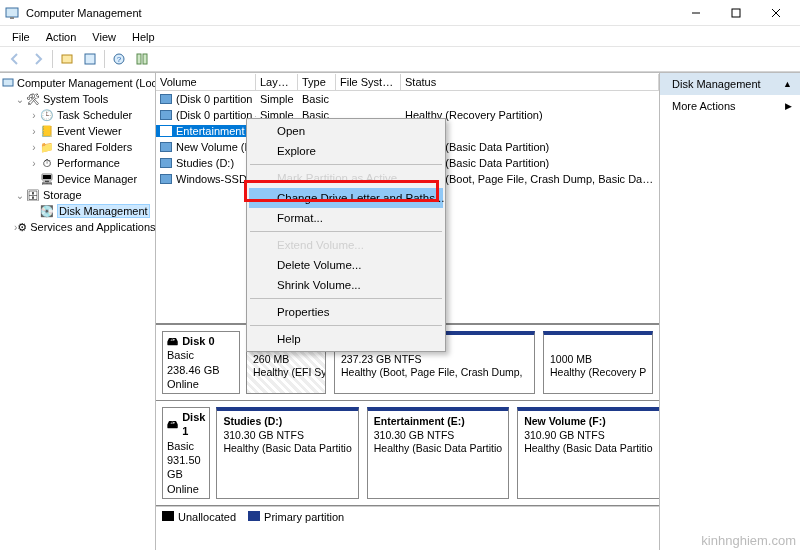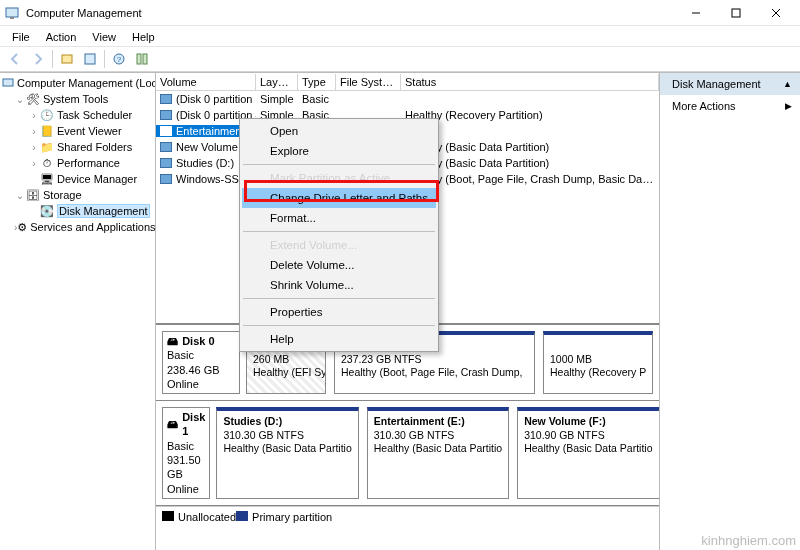--- a/index.html
+++ b/index.html
@@ -171,21 +171,21 @@
     font-size: 10.5px;
     line-height: 1.3;
     overflow: hidden;
     white-space: nowrap;
   }
   .part.hatched {
     background: repeating-linear-gradient(45deg,#eee,#eee 3px,#fff 3px,#fff 6px);
   }
   .part .pname { font-weight: bold; }
   .legend {
-    display:flex; align-items:center;
+    display:flex; gap:12px; align-items:center;
     padding: 4px 6px; font-size:11px;
     border-top:1px solid #ccc;
   }
   .legend .sw { width:12px; height:10px; display:inline-block; margin-right:4px;}
   .sw-unalloc { background:#000; }
   .sw-primary { background:#1e3a8a; }
 
   
   .actions {
     width: 140px;
@@ -199,21 +199,21 @@
   .actions-row {
     padding: 5px 8px 5px 12px;
     display:flex; justify-content:space-between; align-items:center;
   }
   .actions-row.sel { background: #d8e6f2; }
   .chev { font-size: 9px; }
 
   
   .context-menu {
     position: absolute;
-    left: 239px; top: 118px;
+    left: 246px; top: 118px;
     width: 200px;
     background: #f2f2f2;
     border: 1px solid #a0a0a0;
     box-shadow: 3px 3px 5px rgba(0,0,0,0.25);
     padding: 2px;
     font-size: 11.5px;
   }
   .cm-item {
     padding: 4px 18px 4px 28px;
     white-space: nowrap;

